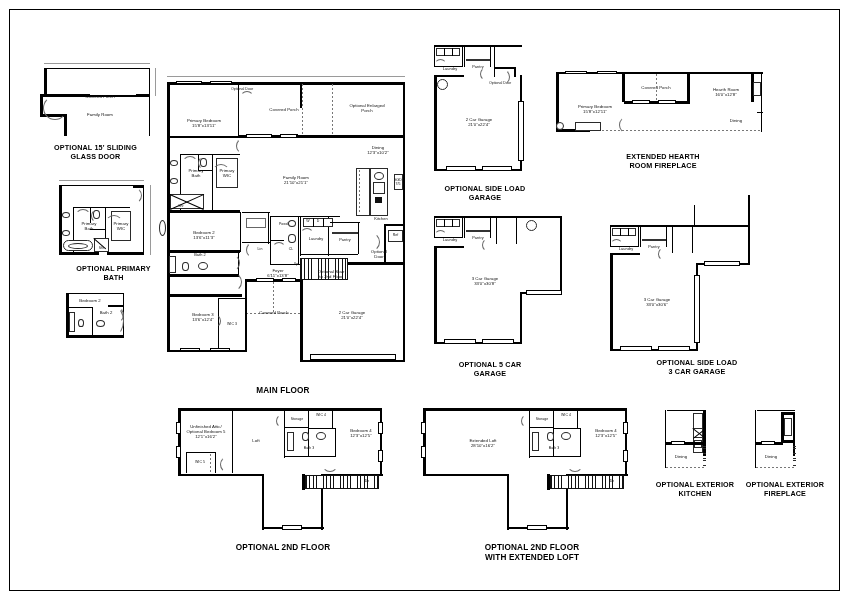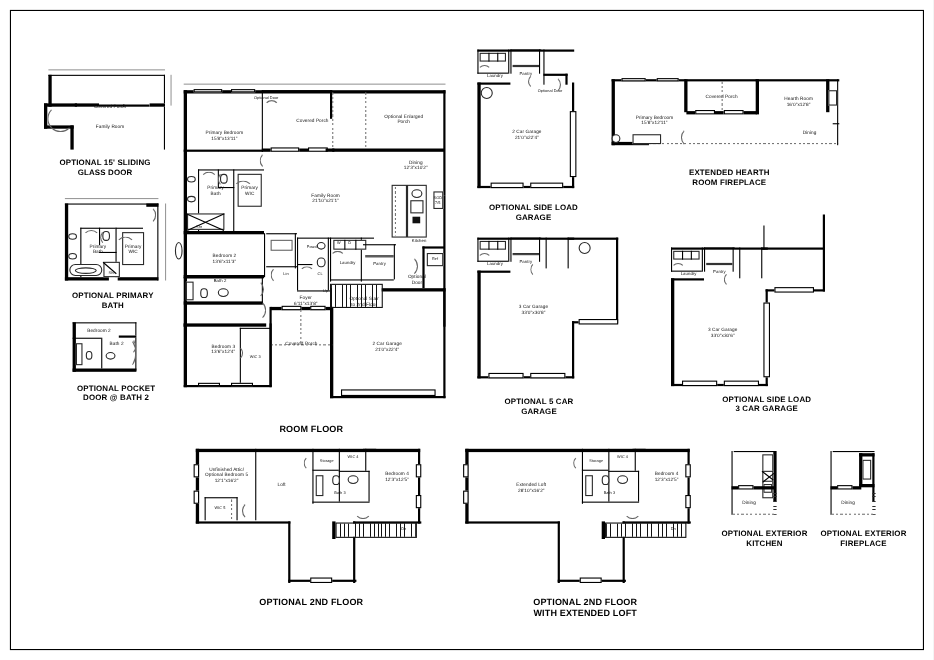--- a/index.html
+++ b/index.html
@@ -136,42 +136,40 @@
     <div class="arc" style="left:36px; top:24px; width:14px; height:14px; border-color:transparent transparent transparent #666;"></div>
     <div class="arc" style="left:50px; top:30px; width:18px; height:18px; border-color:#666 transparent transparent transparent;"></div>
     <div class="arc" style="left:70px; top:2px; width:17px; height:17px; border-color:transparent #666 transparent transparent;"></div>
     <div class="rm" style="left:18px; top:36px; width:32px;">Primary
 Bath</div>
     <div class="rm" style="left:53px; top:36px; width:26px;">Primary
 WIC</div>
     <div class="dimline" style="left:4px; top:-5px; width:85px; height:0.5px;"></div>
     <div class="dimline" style="left:95px; top:0px; width:0.5px; height:70px;"></div>
   </div>
-  <div class="cap" style="left:35px; top:264px; width:135px;">OPTIONAL PRIMARY
+  <div class="cap" style="left:46px; top:264px; width:135px;">OPTIONAL PRIMARY
 BATH</div>
 
   <div class="plan" style="left:62px; top:293px; width:80px; height:45px;">
     <div class="tw" style="left:4px; top:0px; width:58px; height:1px;"></div>
     <div class="tw" style="left:4px; top:0px; width:2.5px; height:45px;"></div>
     <div class="tw" style="left:4px; top:42px; width:58px; height:2.5px;"></div>
     <div class="nw" style="left:4px; top:14px; width:26px; height:1px;"></div>
     <div class="nw" style="left:30px; top:14px; width:1px; height:28px;"></div>
     <div class="tw" style="left:46px; top:12px; width:16px; height:2px;"></div>
     <div class="nw" style="left:61px; top:0px; width:1px; height:12px;"></div>
     <div class="nw" style="left:61px; top:14px; width:1px; height:30px;"></div>
     <div class="fx" style="left:7px; top:19px; width:6px; height:20px;"></div>
     <div class="fxr" style="left:16px; top:26px; width:6px; height:8px; border-radius:45%;"></div>
     <div class="fxr" style="left:34px; top:27px; width:9px; height:7px;"></div>
     <div class="arc" style="left:46px; top:14px; width:16px; height:16px; border-color:transparent #666 transparent transparent;"></div>
     <div class="arc" style="left:44px; top:14px; width:18px; height:28px; border-color:transparent #666 transparent transparent;"></div>
     <div class="rm" style="left:8px; top:5px; width:40px;">Bedroom 2</div>
     <div class="rm" style="left:30px; top:17px; width:28px;">Bath 2</div>
   </div>
-  <div class="cap" style="left:38px; top:348px; width:135px;">OPTIONAL POCKET
-DOOR @ BATH 2</div>
 
   <div class="plan" style="left:160px; top:82px; width:245px; height:280px;">
 
     <div class="tw" style="left:7px; top:0px; width:238px; height:2.5px;"></div>
     <div class="tw" style="left:7px; top:0px; width:2.5px; height:215px;"></div>
     <div class="tw" style="left:7px; top:212px; width:75px; height:2.5px;"></div>
     <div class="tw" style="left:7px; top:240px; width:2.5px; height:0px;"></div>
     <div class="tw" style="left:242.5px; top:0px; width:2.5px; height:96px;"></div>
     <div class="tw" style="left:242.5px; top:96px; width:2.5px; height:119px;"></div>
 
@@ -328,21 +326,21 @@
     <div class="arc" style="left:200px; top:150px; width:20px; height:20px; border-color:transparent #666 transparent transparent;"></div>
     <div class="rm" style="left:202px; top:167px; width:34px;">Optional
 Door</div>
 
     <div class="rm" style="left:160px; top:228px; width:64px;">2 Car Garage</div>
     <div class="rm" style="left:160px; top:233px; width:64px;">21'0"x22'4"</div>
 
     <div class="dimline" style="left:7px; top:-6px; width:238px; height:0.5px;"></div>
     <div class="vdash" style="left:142px; top:2px; width:1px; height:52px;"></div>
   </div>
-  <div class="cap big" style="left:228px; top:386px; width:110px;">ROOM FLOOR</div>
+  <div class="cap big" style="left:228px; top:386px; width:110px;">MAIN FLOOR</div>
 
   <div class="plan" style="left:428px; top:45px; width:105px; height:135px;">
 
     <div class="tw" style="left:6px; top:0px; width:88px; height:1.5px;"></div>
     <div class="nw" style="left:6px; top:0px; width:1px; height:22px;"></div>
     <div class="nw" style="left:34px; top:0px; width:1px; height:22px;"></div>
     <div class="nw" style="left:6px; top:21px; width:28px; height:1px;"></div>
     <div class="fx" style="left:8px; top:3px; width:24px; height:8px;"></div>
     <div class="nw" style="left:16px; top:3px; width:0.7px; height:8px;"></div>
     <div class="nw" style="left:24px; top:3px; width:0.7px; height:8px;"></div>

